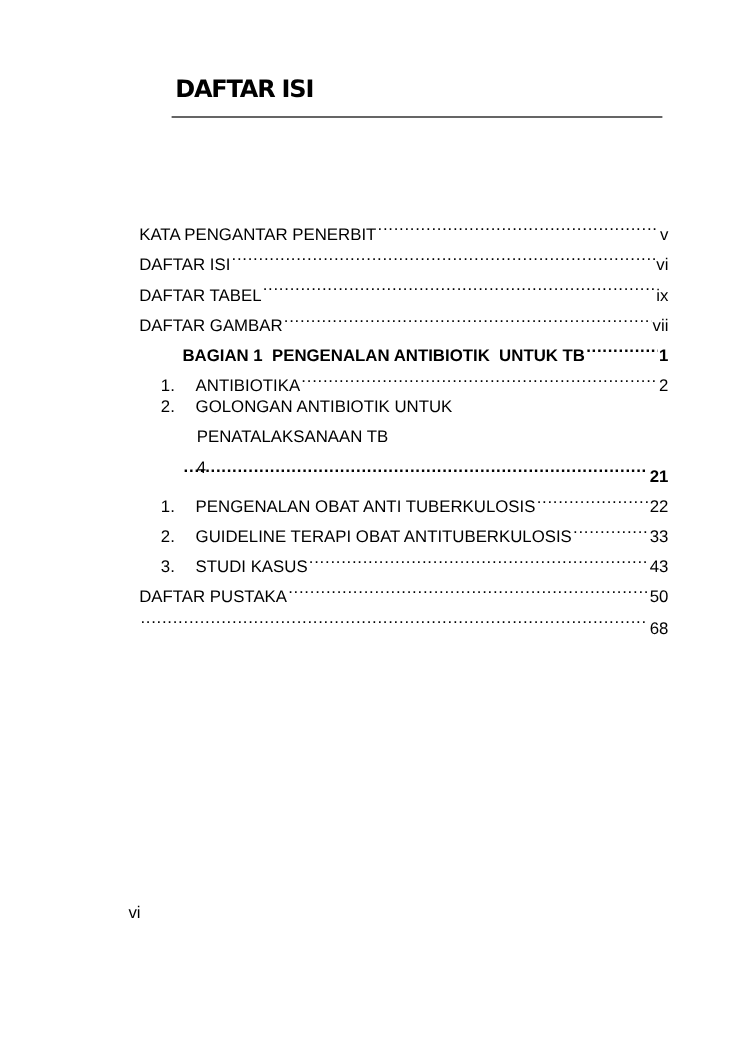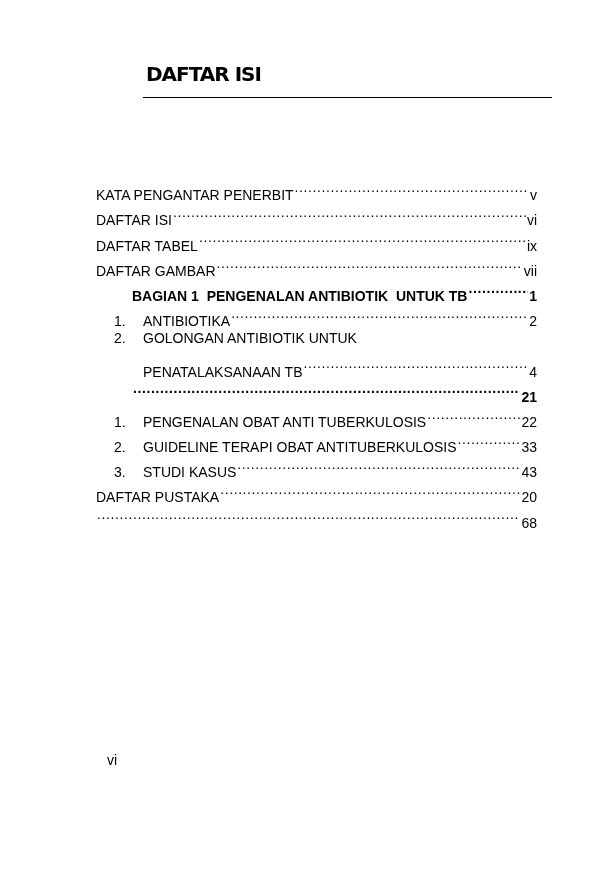--- a/index.html
+++ b/index.html
@@ -28,21 +28,21 @@
     .title-rule {
       position: absolute;
       left: 143px;
       top: 97px;
       width: 409px;
       height: 0;
       border-top: 1.5px solid #000;
     }
     .toc {
       position: absolute;
-      left: 96px;
+      left: 116px;
       top: 175px;
       width: 441px;
       margin: 0;
       padding: 0;
       list-style: none;
     }
     .toc-row {
       display: flex;
       align-items: baseline;
       height: 25.2px;
@@ -52,20 +52,21 @@
     }
     .toc-row.bold {
       font-weight: bold;
       margin-left: 36px;
     }
     .toc-row.sub {
       padding-left: 18px;
     }
     .toc-row.cont {
       padding-left: 47px;
+      flex-direction: column;
     }
     .num {
       display: inline-block;
       width: 29px;
       flex: none;
     }
     .label {
       flex: none;
     }
     .leader {
@@ -158,21 +159,21 @@
   </li>
   <li class="toc-row sub">
     <span class="num">3.</span>
     <span class="label">STUDI KASUS</span>
     <span class="leader"></span>
     <span class="page">43</span>
   </li>
   <li class="toc-row">
     <span class="label">DAFTAR PUSTAKA</span>
     <span class="leader"></span>
-    <span class="page">20</span>
+    <span class="page">50</span>
   </li>
   <li class="toc-row">
     <span class="leader"></span>
     <span class="page">68</span>
   </li>
 </ul>
 
 <div class="footer-page">vi</div>
 
 </body></html>

